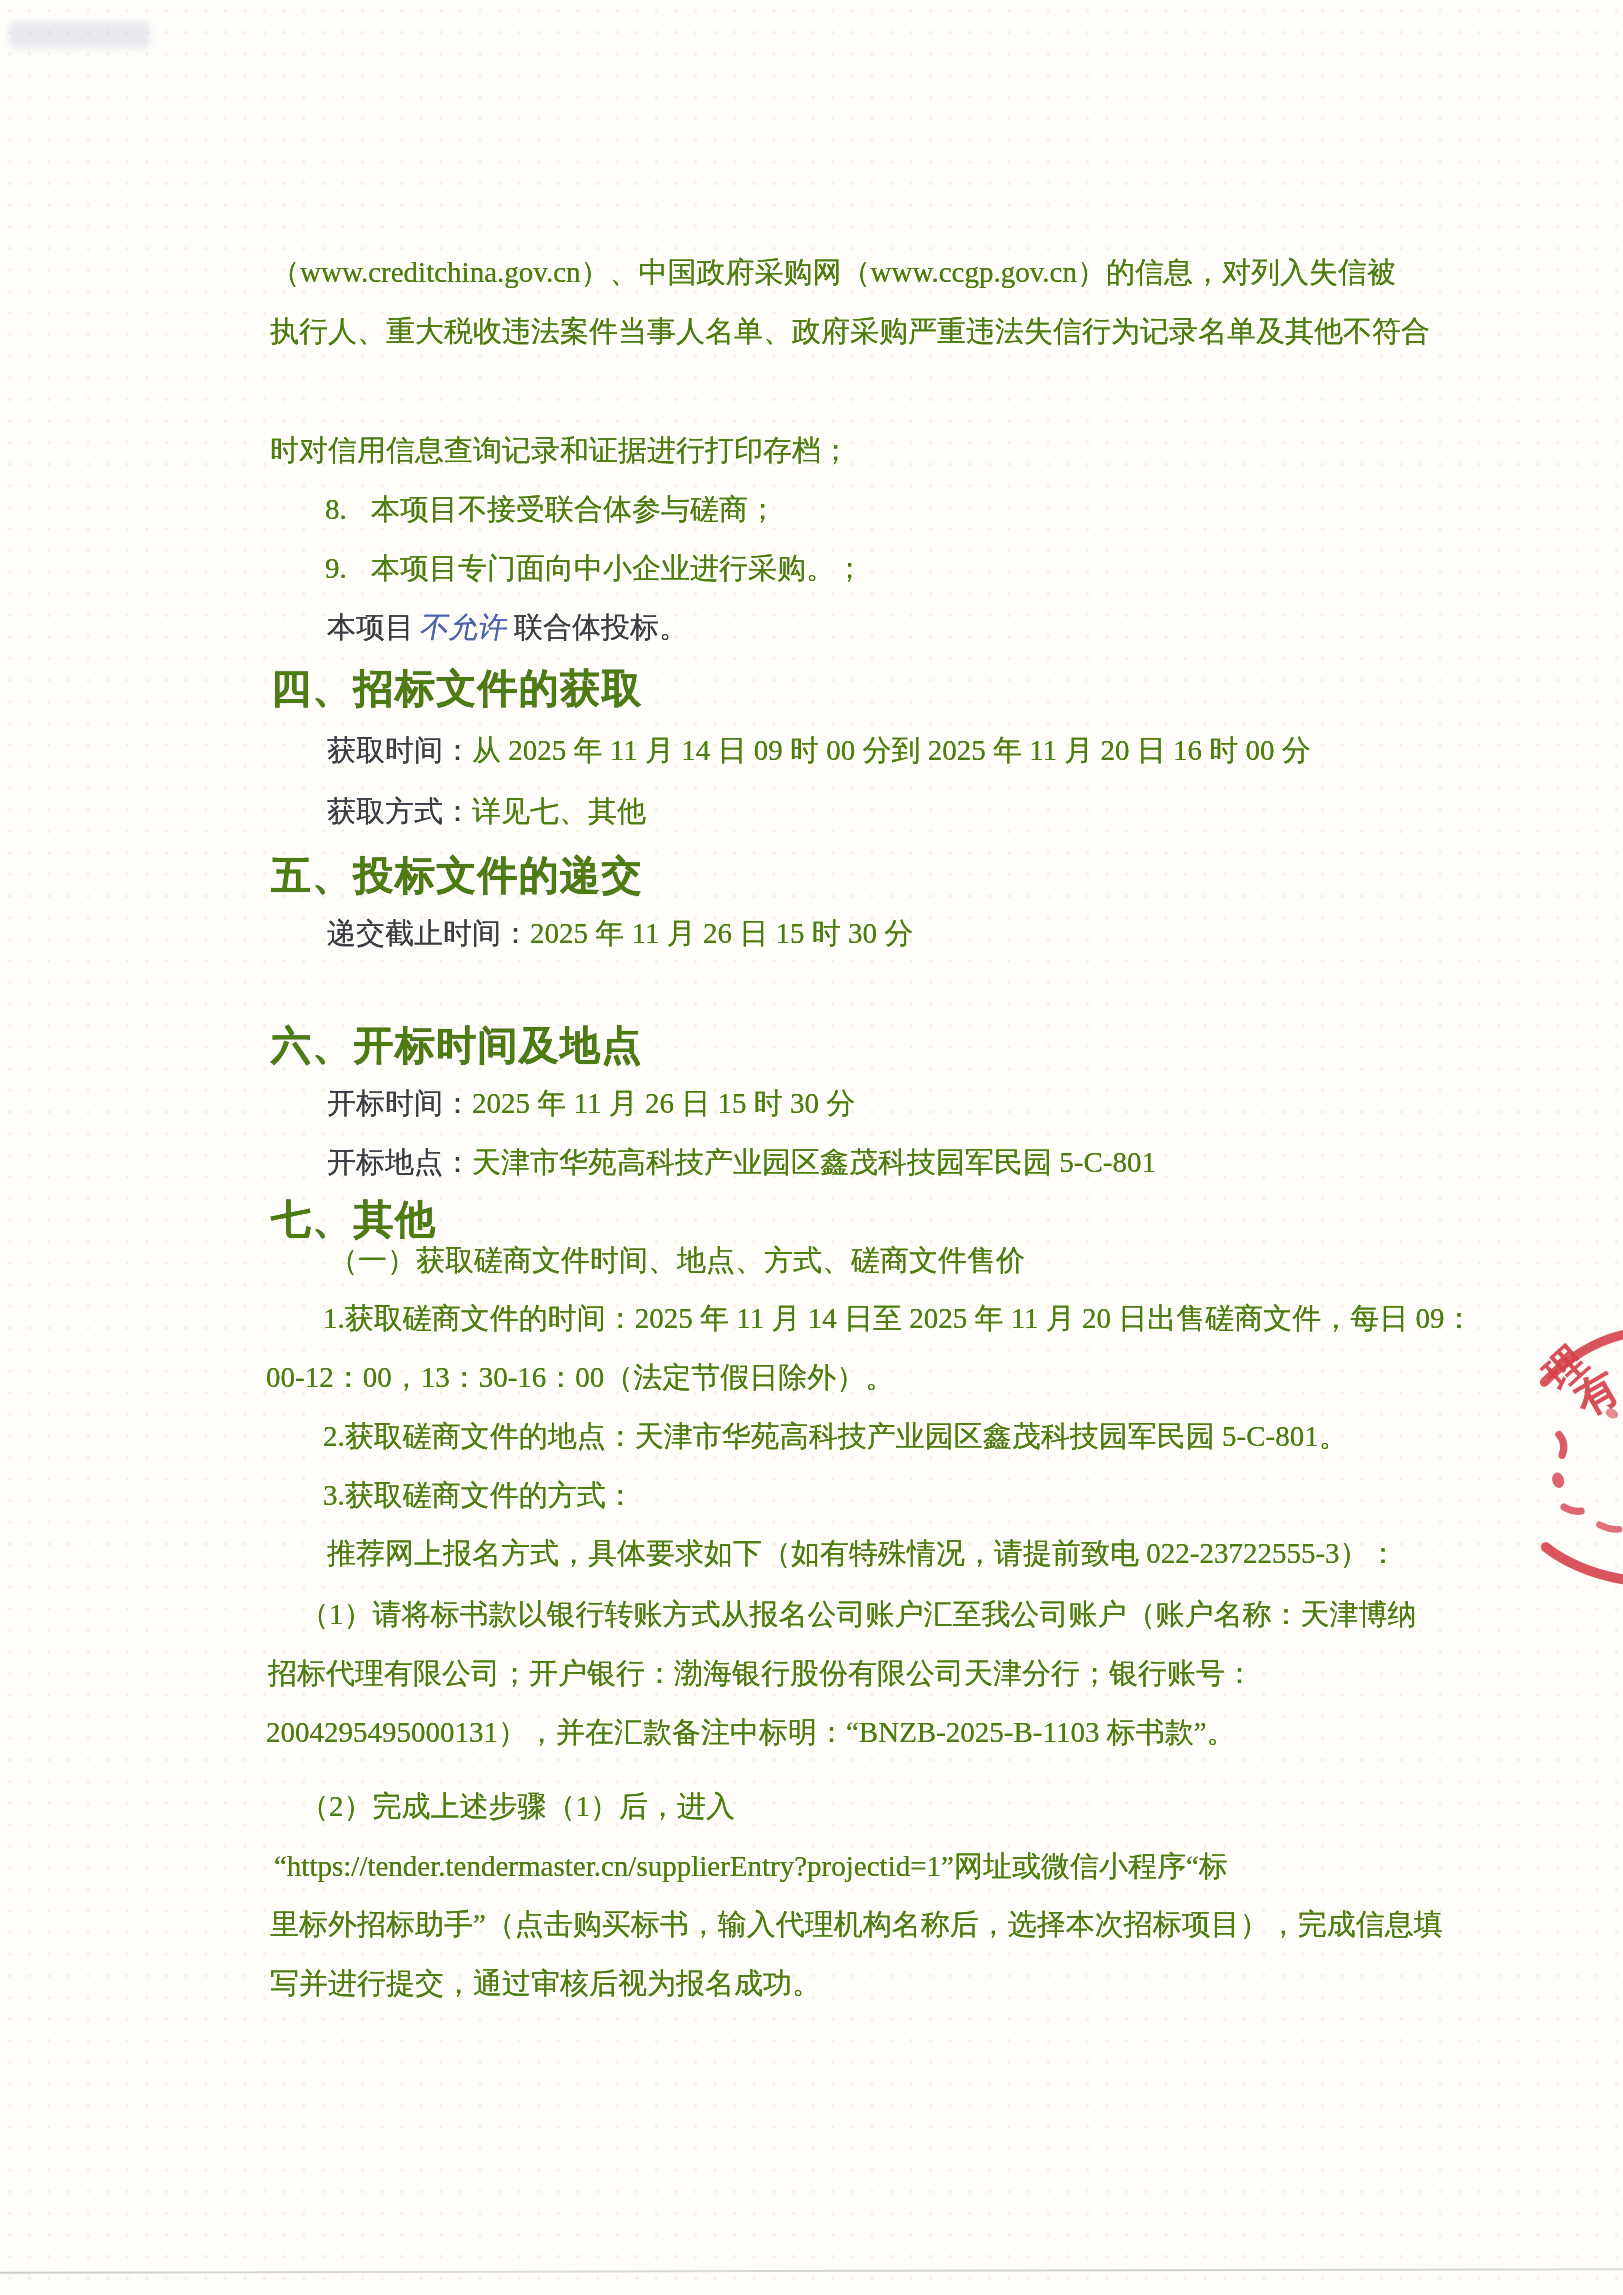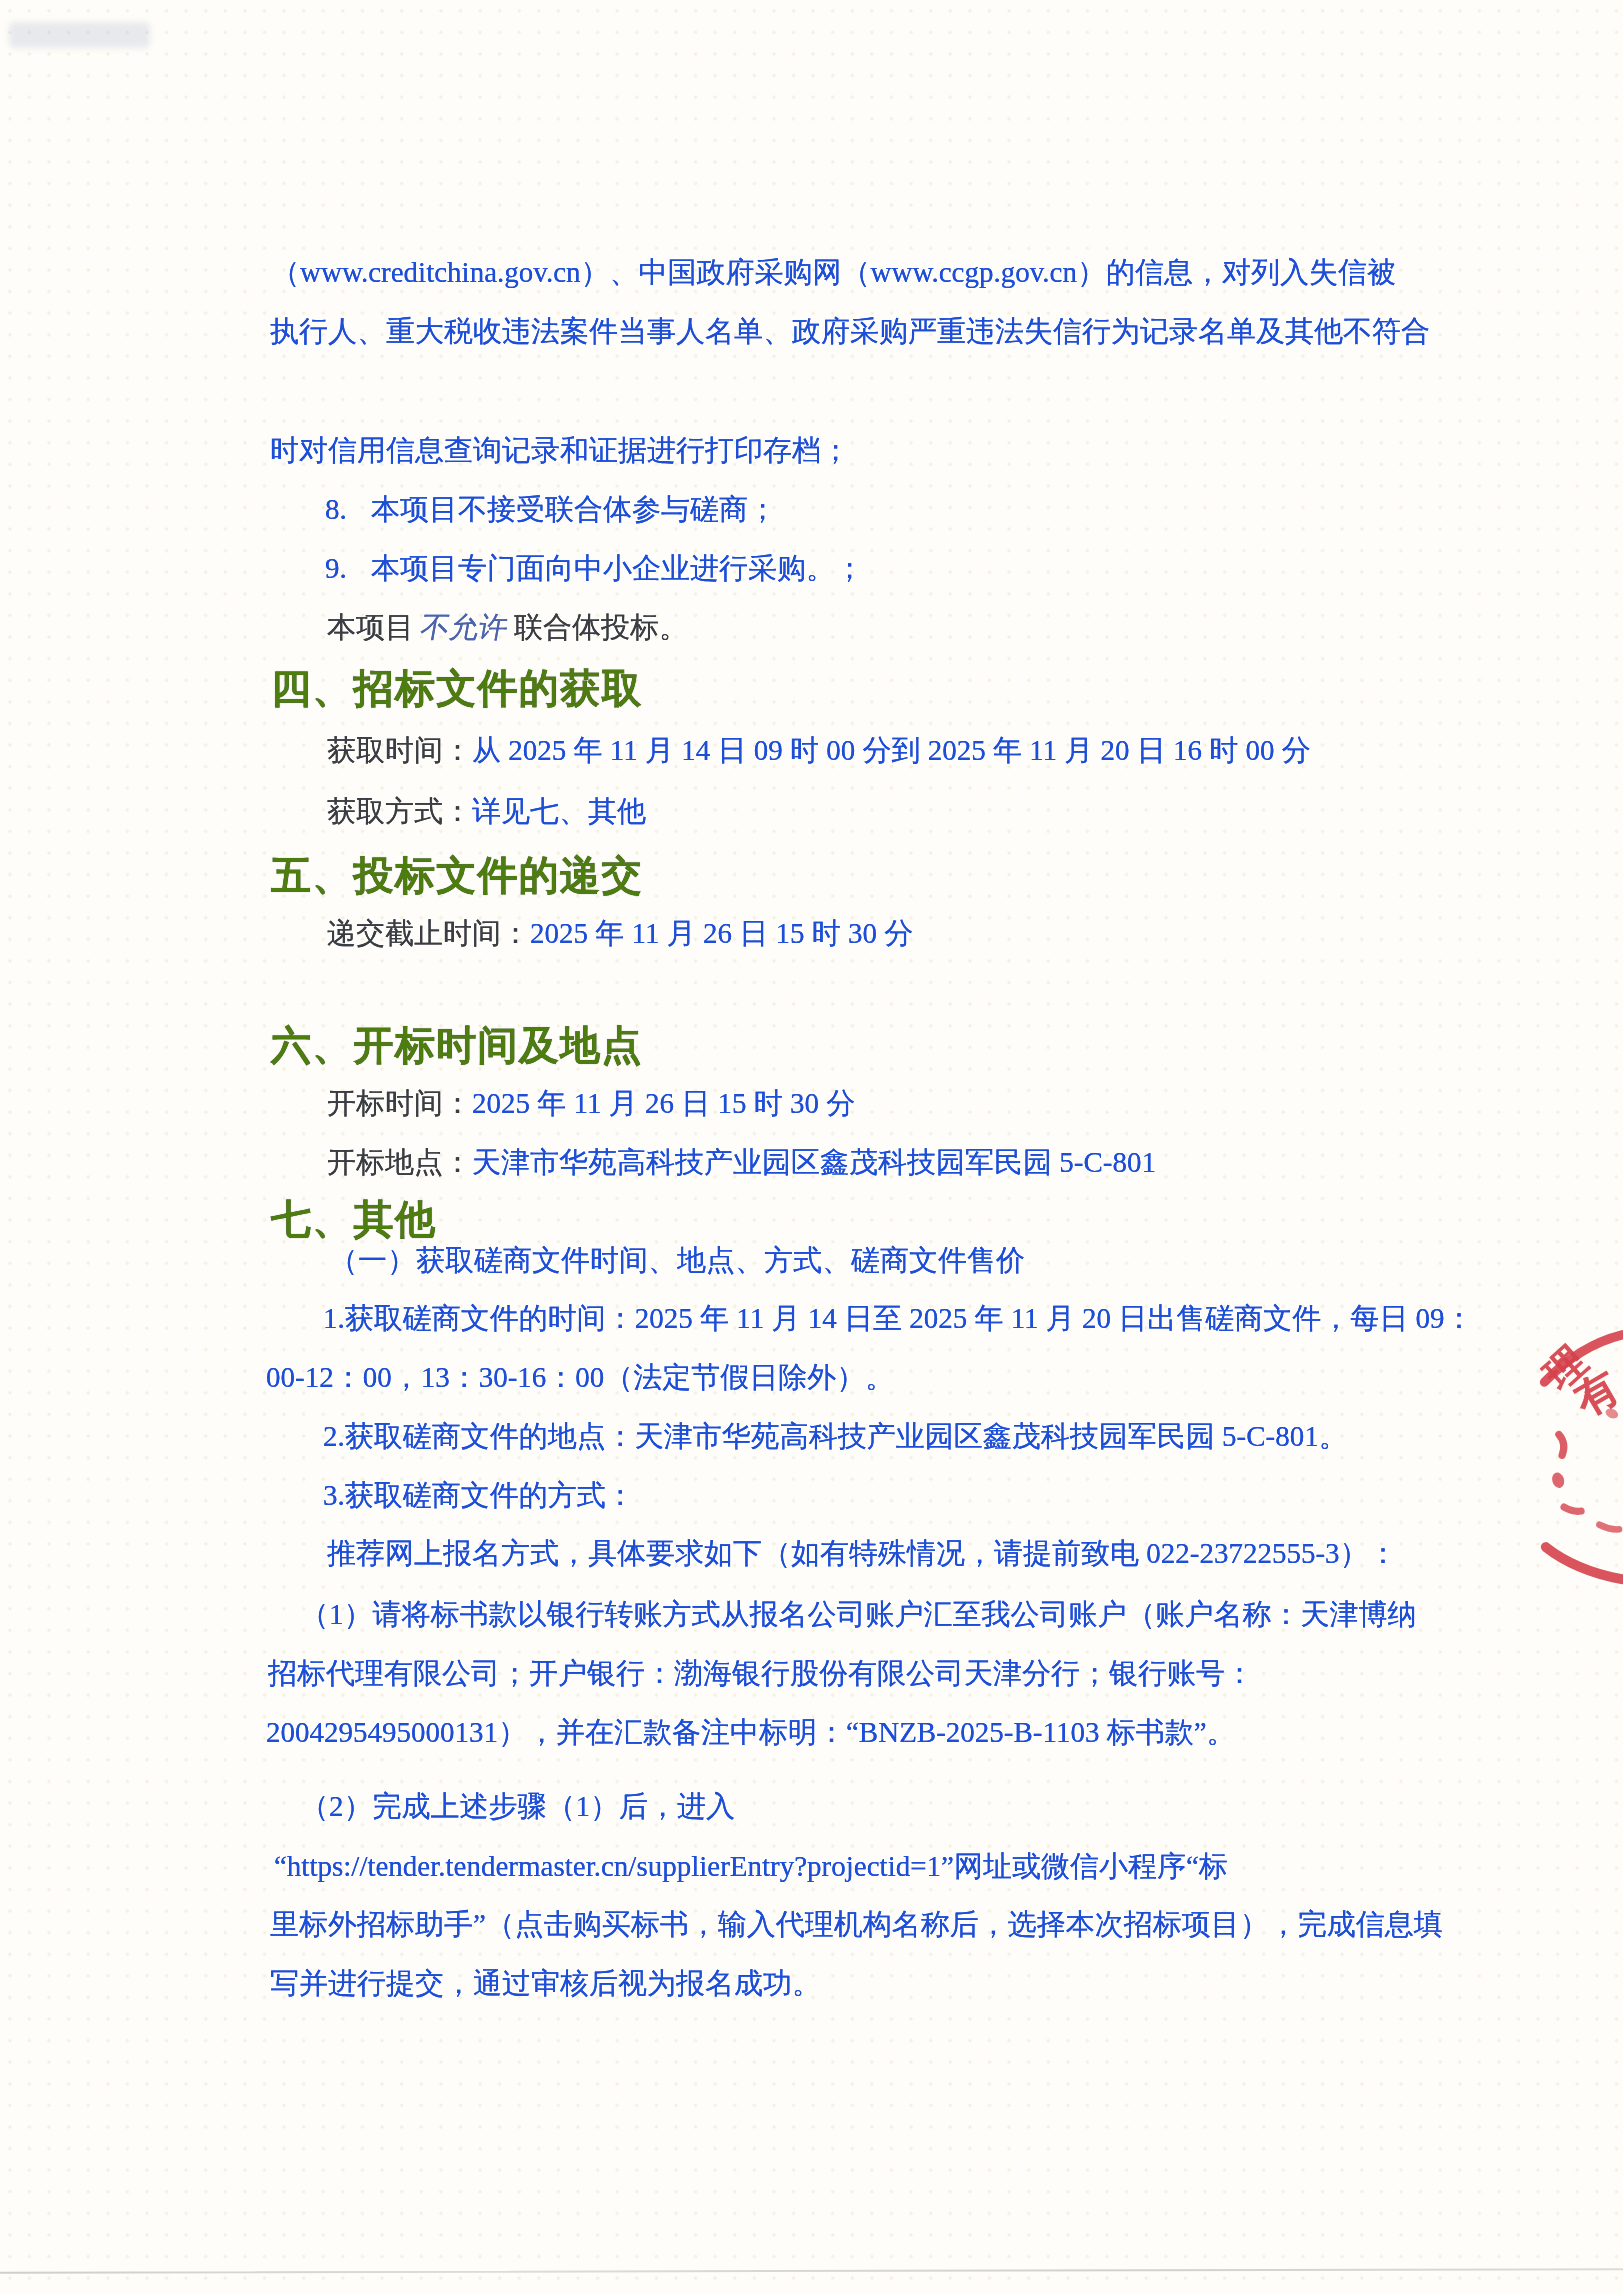--- a/index.html
+++ b/index.html
@@ -11,21 +11,21 @@
   .texture{
     position:absolute;inset:0;
     background-image:radial-gradient(circle,rgba(209,188,122,0.20) 1.3px,transparent 2px);
     background-size:19.6px 21.6px;pointer-events:none;
   }
   .line{
     position:absolute;white-space:nowrap;line-height:1;font-size:29px;
     color:#4d64ad;text-shadow:0 0 0.3px currentColor;
   }
   .dark{color:#3a3d43;margin-top:48px;}
-  .blue{color:#1d4ed8;}
+  .blue{color:#4d7c0f;}
   .heading{font-weight:bold;color:#4d7c0f;font-size:40px;letter-spacing:1.3px;text-shadow:0 0 0.7px #25272c;}
   .gap{word-spacing:17px;}
   .val{margin-left:0;}
   .em{
     color:#4d64ad;display:inline-block;transform:skewX(-10deg);
     margin:0 6.5px;
   }
   .smudge{
     position:absolute;left:9.2px;top:22px;width:141px;height:26px;
     background:rgba(96,116,172,0.14);filter:blur(3.3px);border-radius:5.2px;

